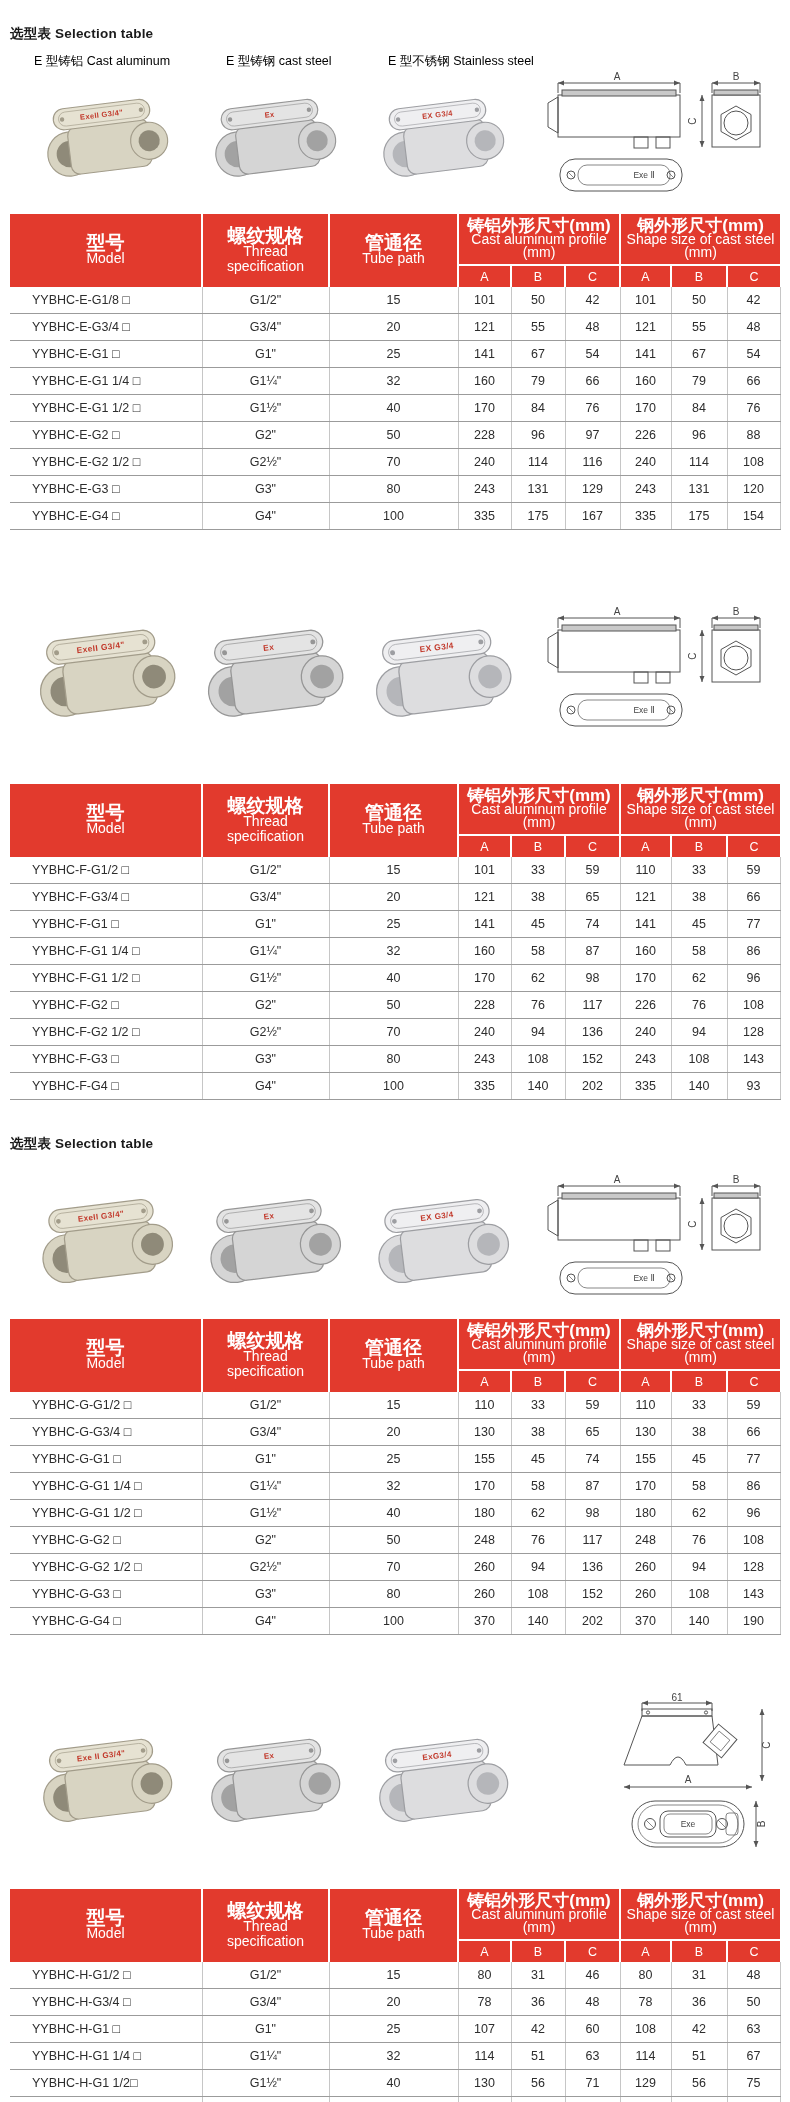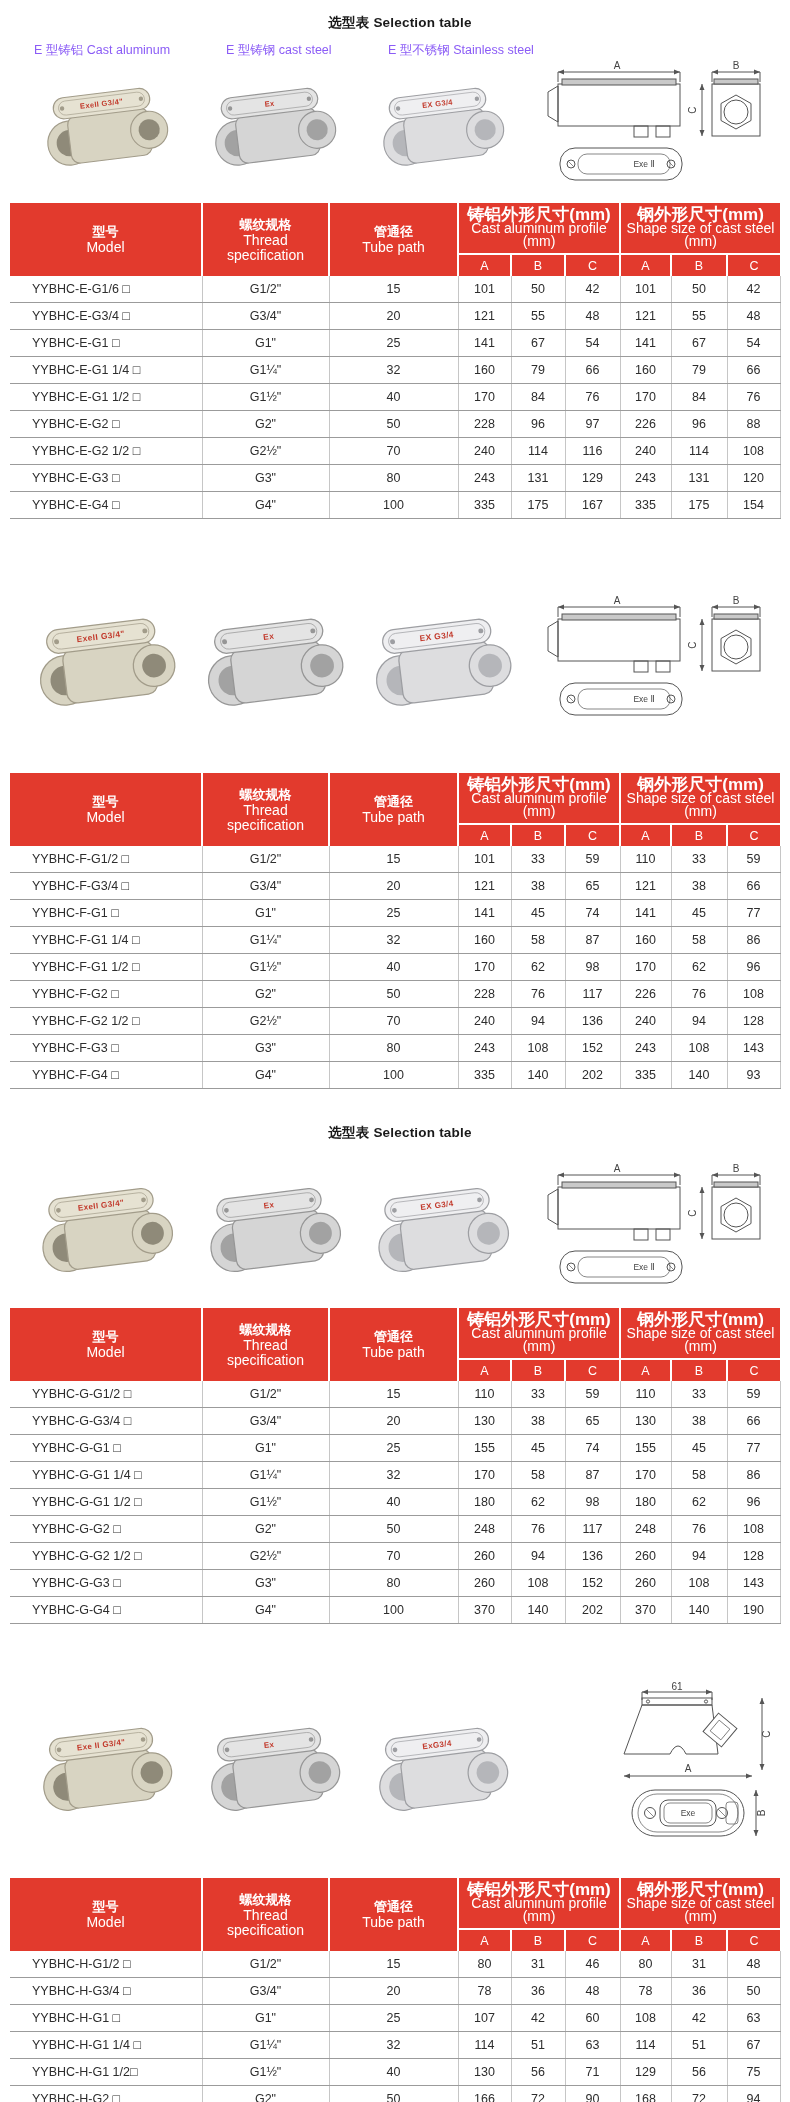--- a/index.html
+++ b/index.html
@@ -4,25 +4,25 @@
 <style>
   html,body{margin:0;padding:0;background:#ffffff;}
   body{width:790px;font-family:"Liberation Sans","DejaVu Sans",sans-serif;color:#2f2f2f;}
   #page{width:790px;padding-top:8px;box-sizing:border-box;}
 
   .section{position:relative;}
   .sec-F{margin-top:56px;}
   .sec-G{margin-top:34px;}
   .sec-H{margin-top:42px;}
 
-  .heading-row{margin:5px 0 10px 10px;text-align:center;}
+  .heading-row{margin:16px 0 10px 10px;}
   .sel-heading{font-size:13.5px;font-weight:bold;color:#1a1a1a;letter-spacing:.2px;}
 
   .labels{display:flex;padding-left:34px;margin-top:4px;}
-  .labels .plabel{font-size:12.5px;color:#8b5cf6;}
+  .labels .plabel{font-size:12.5px;color:#000000;}
   .labels .plabel:nth-child(1){width:192px;}
   .labels .plabel:nth-child(2){width:162px;}
 
   .images{display:flex;align-items:center;padding:0 6px 0 24px;box-sizing:border-box;}
   .sec-E .images{height:130px;}
   .sec-F .images{height:168px;}
   .sec-G .images{height:150px;}
   .sec-H .images{height:200px;}
   .photo-wrap{width:168px;display:flex;justify-content:center;}
   .photo-wrap svg{width:150px;height:auto;}
@@ -39,21 +39,21 @@
 
   table{border-collapse:collapse;width:770px;margin-left:10px;table-layout:fixed;}
   .sec-E table{margin-top:14px;}
   .sec-F table{margin-top:30px;}
   .sec-G table{margin-top:6px;}
   .sec-H table{margin-top:12px;}
 
   thead th{background:#e23a2d;color:#fff;font-weight:normal;padding:0;}
   .th-main th{border-left:2px solid #fff;vertical-align:middle;padding:5px 2px;}
   .th-main th:first-child{border-left:none;}
-  .zh{display:block;font-size:13px;font-weight:bold;line-height:16px;}
+  .zh{display:block;font-size:19px;font-weight:bold;line-height:16px;}
   .en{display:block;font-size:14px;line-height:15px;}
   .grp .zh{font-size:17px;line-height:14px;}
   .grp .en{font-size:14px;line-height:13px;}
   .th-dims th{border-left:2px solid #fff;border-top:2px solid #fff;font-size:12.5px;height:21px;}
   .th-dims th.first-dim{border-left:2px solid #fff;}
 
   tbody td{border-bottom:1px solid #9b9b9b;border-right:1px solid #c6c6c6;font-size:12.5px;height:24px;text-align:center;color:#2d2d2d;background:#fff;}
   tbody td.model{text-align:left;padding-left:22px;}
   tbody tr:first-child td{border-top:none;}
 
@@ -206,21 +206,21 @@
           <th class="first-dim">A</th>
           <th>B</th>
           <th>C</th>
           <th>A</th>
           <th>B</th>
           <th>C</th>
         </tr>
       </thead>
       <tbody>
   <tr>
-    <td class="model">YYBHC-E-G1/6 □</td>
+    <td class="model">YYBHC-E-G1/8 □</td>
     <td>G1/2"</td>
     <td>15</td>
     <td>101</td>
     <td>50</td>
     <td>42</td>
     <td>101</td>
     <td>50</td>
     <td>42</td>
   </tr>
 

